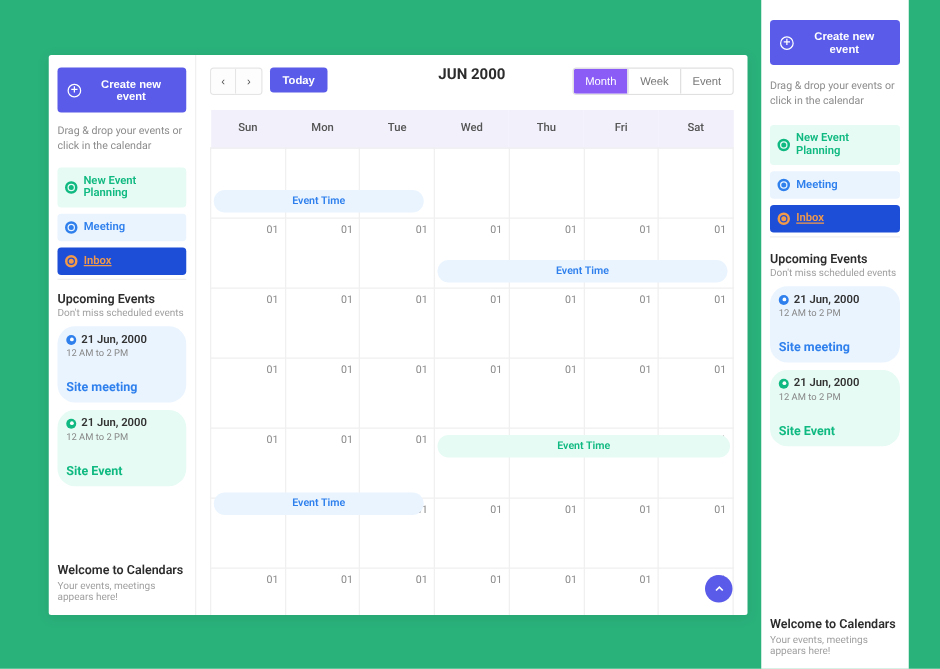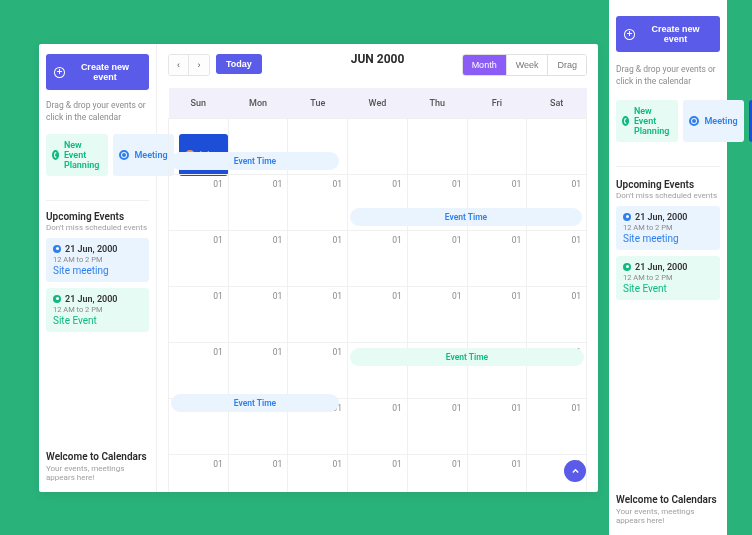--- a/index.html
+++ b/index.html
@@ -67,21 +67,21 @@
     display: inline-block;
   }
   .plus-icon::before, .plus-icon::after {
     content: '';
     position: absolute;
     background: #fff;
   }
   .plus-icon::before { width: 5px; height: 1.2px; top: 3.8px; left: 1.8px; }
   .plus-icon::after  { width: 1.2px; height: 5px; top: 1.8px; left: 3.8px; }
   .instructions { color: #8c8c8c; font-size: 8.5px; line-height: 1.4; }
-  .tag-list { display: flex; flex-direction: row; gap: 5px; border-bottom: 1px solid #f0f0f0; padding-bottom: 24px; }
+  .tag-list { display: flex; flex-direction: column; gap: 5px; border-bottom: 1px solid #f0f0f0; padding-bottom: 3px; }
   .tag {
     padding: 6px 6px;
     border-radius: 3px;
     font-size: 9px;
     font-weight: 600;
     display: flex;
     align-items: center;
     gap: 5px;
     cursor: pointer;
   }
@@ -103,28 +103,28 @@
     background: currentColor;
     border-radius: 50%;
     position: absolute;
     top: 1px;
     left: 1px;
   }
   .section-title { font-size: 10px; font-weight: 600; color: #2c2c2c; }
   .section-subtitle { font-size: 8px; color: #a0a0a0; margin-top: 1px; }
   .upcoming-list { display: flex; flex-direction: column; gap: 6px; margin-top: 6px; }
   .upcoming-card {
-    border-radius: 3px;
+    border-radius: 14px;
     padding: 6px 7px;
   }
   .upcoming-blue { background: #eaf4ff; }
   .upcoming-green { background: #e6fbf3; }
   .upcoming-card .date-row { display: flex; align-items: center; gap: 4px; font-size: 9px; font-weight: 600; color: #333; }
   .upcoming-card .time-row { font-size: 7.5px; color: #888; margin-top: 1px; }
-  .upcoming-card .title-row { font-size: 10px; font-weight: 400; margin-top: 1px; }
+  .upcoming-card .title-row { font-size: 10px; font-weight: 700; margin-top: 18px; }
   .upcoming-blue .title-row { color: #2f80ed; }
   .upcoming-green .title-row { color: #10b981; }
   .small-dot { width: 8px; height: 8px; border-radius: 50%; display: inline-block; position: relative; }
   .small-dot.blue { background: #2f80ed; }
   .small-dot.green { background: #10b981; }
   .small-dot::after { content: ''; width: 3px; height: 3px; background: #fff; border-radius: 50%; position: absolute; top: 2.5px; left: 2.5px; }
   .spacer { flex: 1; }
   .welcome-block .section-title { margin-bottom: 2px; }
 
   
@@ -251,21 +251,21 @@
           <button>
               <span>›</span>
             </button>
         </div>
         <button class="btn-today">Today</button>
       </div>
       <div class="month-title">JUN 2000</div>
       <div class="view-switch">
         <button class="active">Month</button>
         <button>Week</button>
-        <button>Drag</button>
+        <button>Event</button>
       </div>
     </div>
 
     <div style="position:relative;">
       <table class="cal-table">
         <thead>
           <tr>
             <th>Sun</th>
             <th>Mon</th>
             <th>Tue</th>

